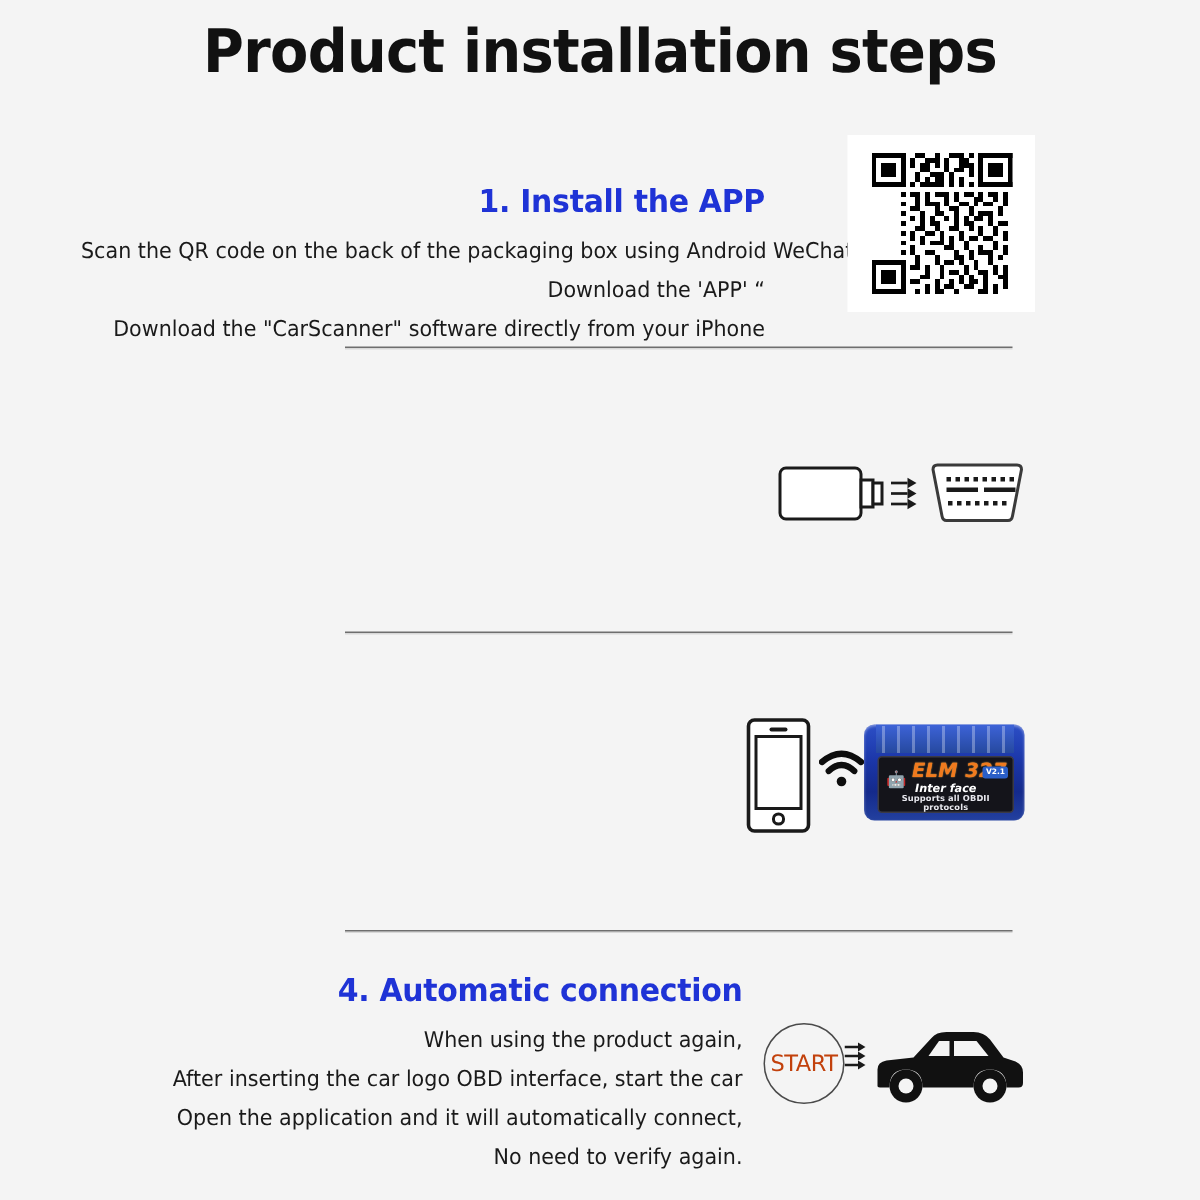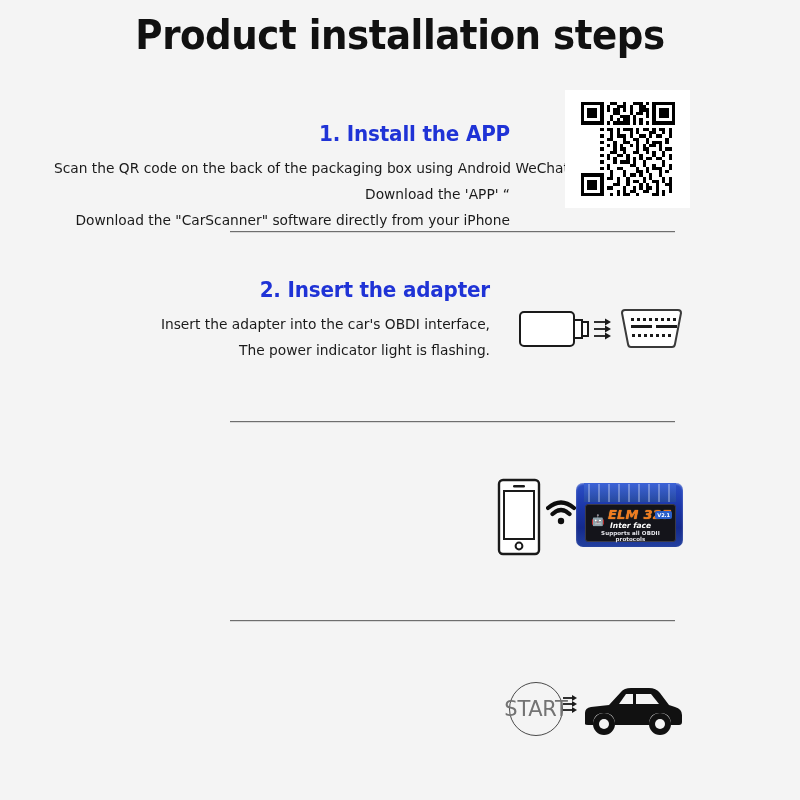--- a/index.html
+++ b/index.html
@@ -189,22 +189,22 @@
     position: absolute;
     width: 54px; height: 54px;
     border: 1.6px solid #4a4a4a;
     border-radius: 50%;
     display: flex;
     align-items: center;
     justify-content: center;
     box-sizing: border-box;
   }
   .start-text {
-    font-size: 21px;
-    color: #737373;
+    font-size: 15px;
+    color: #c2410c;
     font-family: "DejaVu Sans", sans-serif;
     letter-spacing: -0.3px;
   }
 </style>
 </head>
 <body>
 
 <div class="page-title">Product installation steps</div>
 
 <div class="step" style="top:92px;height:125px;">
@@ -368,25 +368,20 @@
     </div>
 
   </div>
 </div>
 
 <div class="divider" style="top:231px;"></div>
 
 <div class="step" style="top:278px;height:90px;">
   <div class="step-inner">
 
-    <div class="step-text" style="right:310px; top:0; width:420px;">
-      <div class="step-heading">2. Insert the adapter</div>
-      <div class="step-line">Insert the adapter into the car's OBDI interface,</div>
-      <div class="step-line">The power indicator light is flashing.</div>
-    </div>
 
     <div class="art" style="left:518px; top:22px;">
       <svg width="170" height="60" viewBox="0 0 170 60">
 
         <rect x="2" y="12" width="54" height="34" rx="4" ry="4" fill="#ffffff" stroke="#1a1a1a" stroke-width="2"></rect>
 
         <rect x="56" y="20" width="8" height="18" fill="#ffffff" stroke="#1a1a1a" stroke-width="2"></rect>
         <rect x="64" y="22" width="6" height="14" fill="#ffffff" stroke="#1a1a1a" stroke-width="2"></rect>
 
         <g stroke="#1a1a1a" stroke-width="1.8" fill="none">
@@ -473,20 +468,27 @@
     </div>
 
   </div>
 </div>
 
 <div class="divider" style="top:620px;"></div>
 
 <div class="step" style="top:648px;height:140px;">
   <div class="step-inner">
 
+    <div class="step-text" style="right:305px; top:0; width:430px;">
+      <div class="step-heading">4. Automatic connection</div>
+      <div class="step-line">When using the product again,</div>
+      <div class="step-line">After inserting the car logo OBD interface, start the car</div>
+      <div class="step-line">Open the application and it will automatically connect,</div>
+      <div class="step-line">No need to verify again.</div>
+    </div>
 
     <div class="art start-circle" style="left:509px; top:34px;">
       <span class="start-text">START</span>
     </div>
 
     <div class="art" style="left:563px; top:32px;">
       <svg width="122" height="60" viewBox="0 0 122 60">
 
         <g stroke="#1a1a1a" stroke-width="1.8" fill="none">
           <line x1="0" y1="18" x2="9" y2="18"></line>

